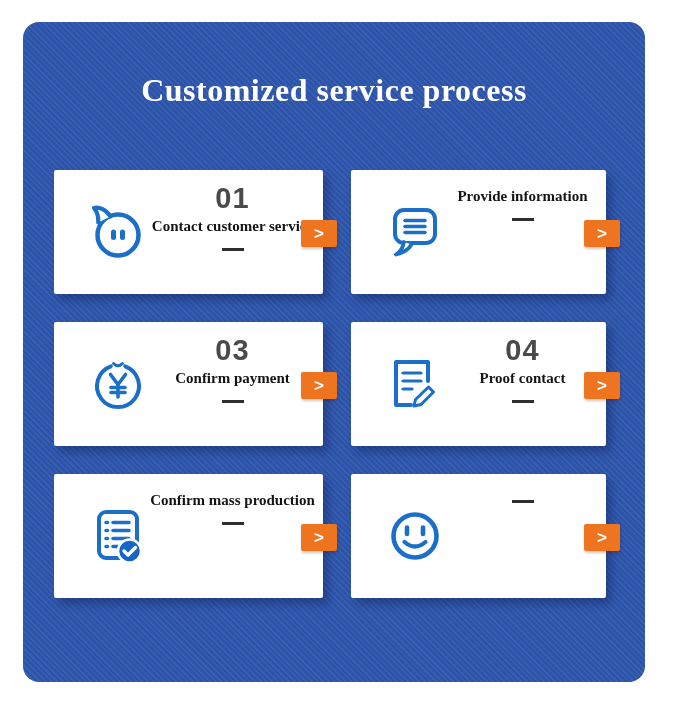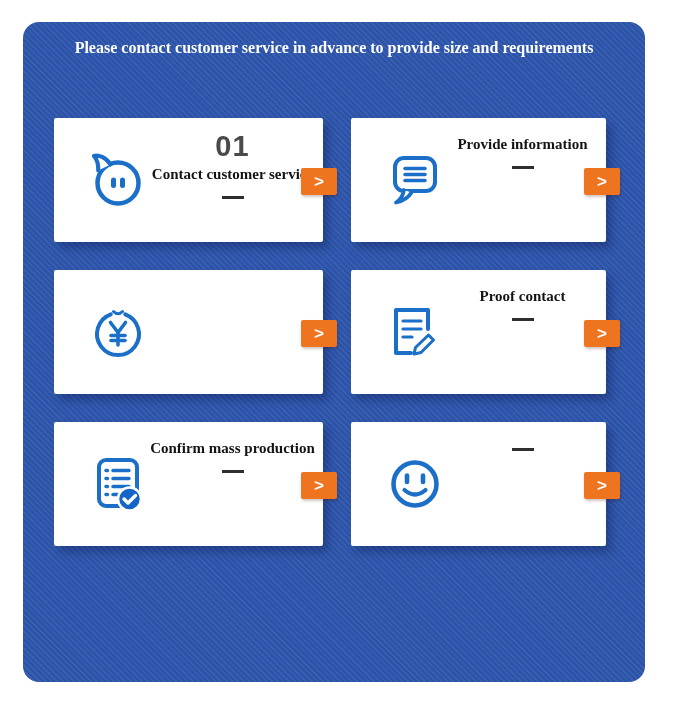--- a/index.html
+++ b/index.html
@@ -56,21 +56,21 @@
     font-family:"Liberation Sans", sans-serif; font-weight:800; font-size:17px;
     line-height:25px; text-align:center; cursor:pointer;
     box-shadow:1px 2px 3px rgba(60,25,0,0.25);
   }
   .stroke { fill:none; stroke:#1b6fc8; stroke-linecap:round; stroke-linejoin:round; }
 </style>
 </head>
 <body>
 
 <div class="panel">
-  <p class="subtitle">Please contact customer service in advance to provide size and requirements</p>
+  <h1 class="title">Customized service process</h1>
 
   <div class="grid">
 
     <div class="card">
       <span class="icon">
         <svg viewBox="0 0 62 62">
           <circle class="stroke" cx="31" cy="34" r="20.5" stroke-width="4.5"></circle>
           <path d="M23.5 15.5 C19 8 11 5.5 7 7 C10 10.5 11.5 16 11.3 21.5" fill="#ffffff" stroke="#1b6fc8" stroke-width="4.2" stroke-linecap="round" stroke-linejoin="round"></path>
           <path class="stroke" d="M26.5 31 V36.5" stroke-width="5"></path>
           <path class="stroke" d="M35.5 31 V36.5" stroke-width="5"></path>
@@ -105,34 +105,40 @@
       <span class="icon">
         <svg viewBox="0 0 62 62">
           <path class="stroke" d="M23.8 13.3 A21 21 0 1 0 38.2 13.3" stroke-width="4"></path>
           <path class="stroke" d="M26.5 10.5 Q31 15 35.5 10.5" stroke-width="3"></path>
           <path class="stroke" d="M23.5 21.5 L31 31.5 L38.5 21.5" stroke-width="3.6"></path>
           <path class="stroke" d="M31 31.5 V44" stroke-width="3.6"></path>
           <path class="stroke" d="M24 34.5 H38" stroke-width="3.6"></path>
           <path class="stroke" d="M24 39.5 H38" stroke-width="3.6"></path>
         </svg>
       </span>
+      <div class="txt">
+        <div class="num">03</div>
+        <div class="lbl">Confirm payment</div>
+        <div class="dash"></div>
+      </div>
       <button class="arrow">&gt;</button>
     </div>
 
     <div class="card">
       <span class="icon">
         <svg viewBox="0 0 62 62">
           <path class="stroke" d="M27 52 H12 V9 H44 V28" stroke-width="4"></path>
           <path class="stroke" d="M19 20 H37" stroke-width="3.2"></path>
           <path class="stroke" d="M19 28 H37" stroke-width="3.2"></path>
           <path class="stroke" d="M19 36 H28" stroke-width="3.2"></path>
           <path d="M30 53 L31.5 46.5 L44.5 34 L49.5 39 L37 51.5 Z" fill="#ffffff" stroke="#1b6fc8" stroke-width="3" stroke-linecap="round" stroke-linejoin="round"></path>
         </svg>
       </span>
       <div class="txt">
+        <div class="num">04</div>
         <div class="lbl">Proof contact</div>
         <div class="dash"></div>
       </div>
       <button class="arrow">&gt;</button>
     </div>
 
     <div class="card">
       <span class="icon">
         <svg viewBox="0 0 62 62">
           <rect class="stroke" x="12" y="7" width="38" height="46" rx="7" stroke-width="4"></rect>

